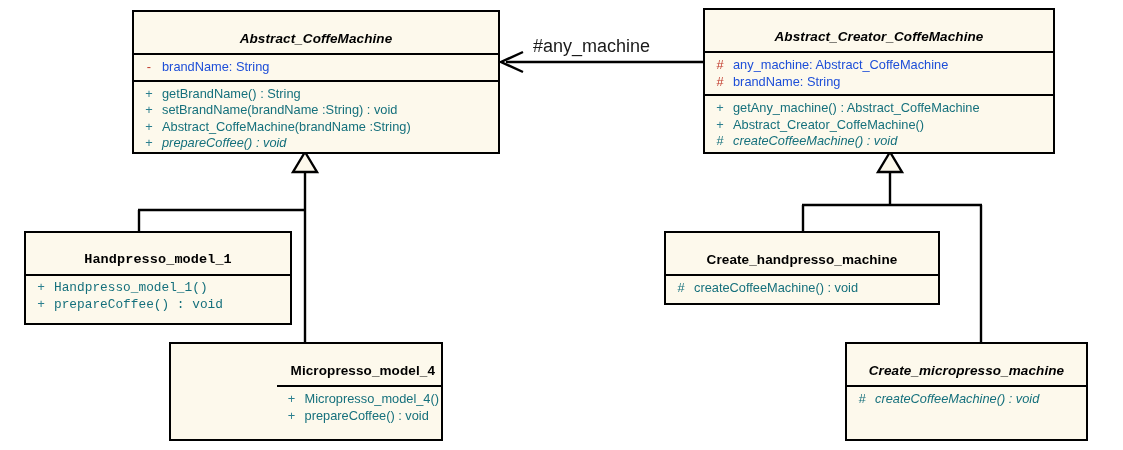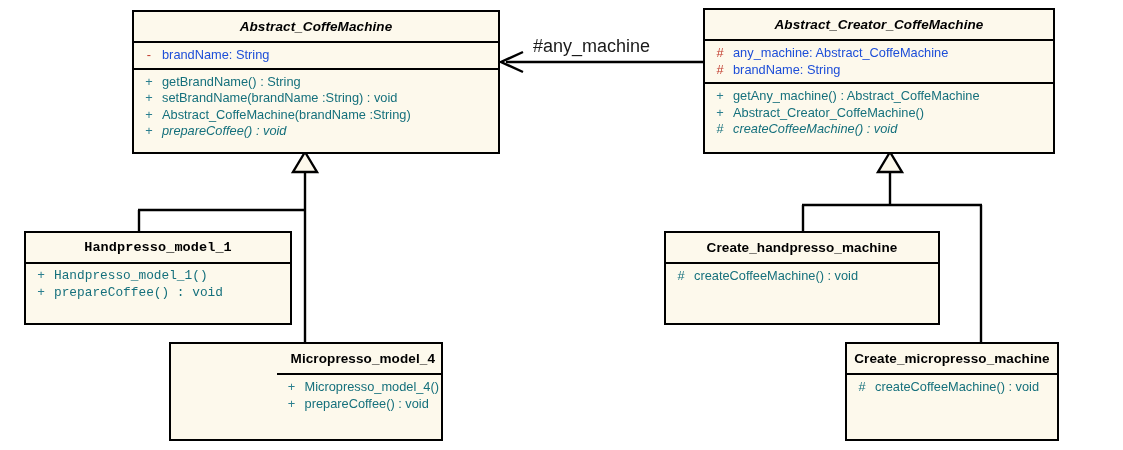--- a/index.html
+++ b/index.html
@@ -24,21 +24,21 @@
     border: 2px solid #000000;
     display: flex;
     flex-direction: column;
   }
   .uml-name {
     box-sizing: border-box;
     text-align: center;
     font-weight: bold;
     font-size: 13.5px;
     color: #000000;
-    padding: 7px 6px 7px 6px;
+    padding: 19px 6px 7px 6px;
     letter-spacing: 0.1px;
     white-space: nowrap;
   }
   .uml-name.abstract {
     font-style: italic;
   }
   .uml-compartment {
     box-sizing: border-box;
     border-top: 2px solid #000000;
     padding: 4px 2px 4px 2px;
@@ -206,31 +206,31 @@
         <span class="uml-vis">+</span>
         <span class="uml-text">Micropresso_model_4()</span>
       </div>
       <div class="uml-row oper">
         <span class="uml-vis">+</span>
         <span class="uml-text">prepareCoffee() : void</span>
       </div>
     </div>
   </div>
 
-  <div class="uml-class" style="left:664px; top:231px; width:276px; height:94px;">
+  <div class="uml-class" style="left:664px; top:231px; width:276px; height:74px;">
     <div class="uml-name">Create_handpresso_machine</div>
     <div class="uml-compartment grow">
       <div class="uml-row oper prot">
         <span class="uml-vis">#</span>
         <span class="uml-text">createCoffeeMachine() : void</span>
       </div>
     </div>
   </div>
 
-  <div class="uml-class" style="left:845px; top:342px; width:214px; height:99px;">
+  <div class="uml-class" style="left:845px; top:342px; width:243px; height:99px;font-style:italic;">
     <div class="uml-name">Create_micropresso_machine</div>
     <div class="uml-compartment grow">
       <div class="uml-row oper prot">
         <span class="uml-vis">#</span>
         <span class="uml-text">createCoffeeMachine() : void</span>
       </div>
     </div>
   </div>
 
 </div>

